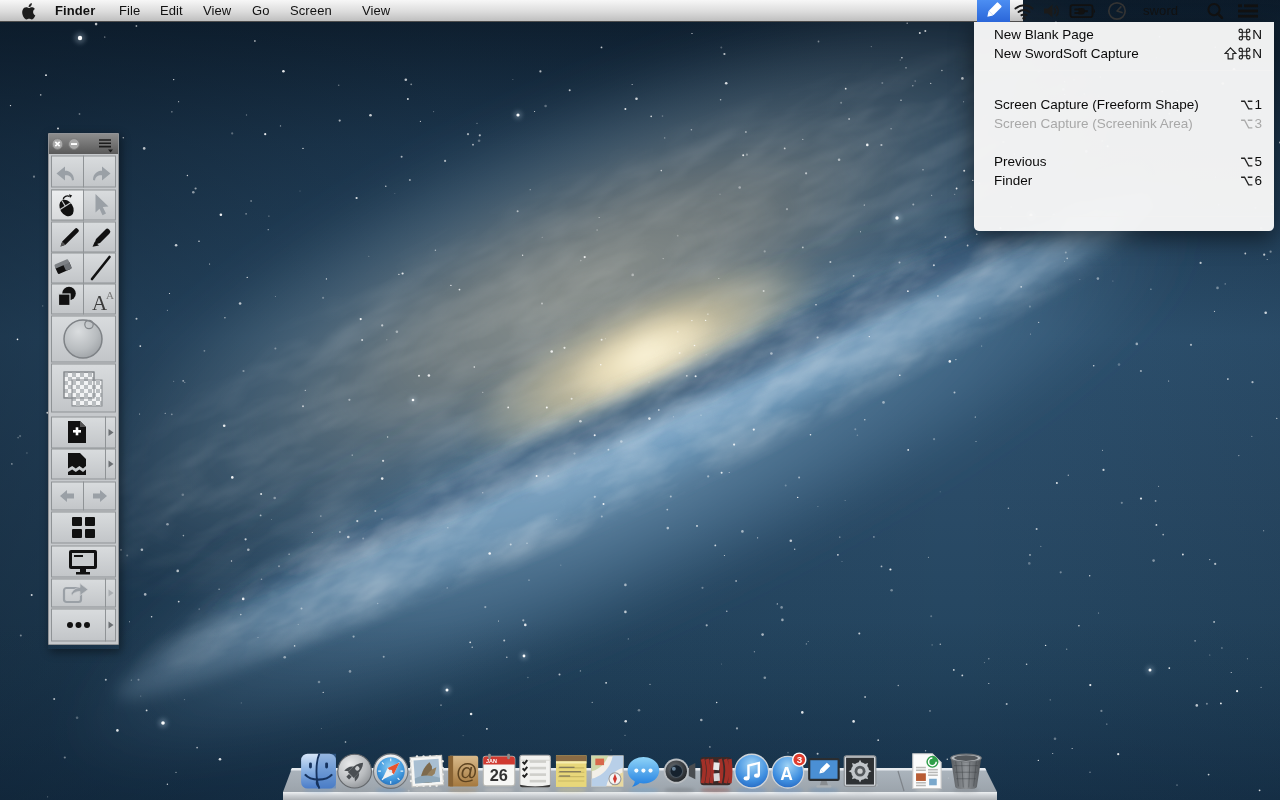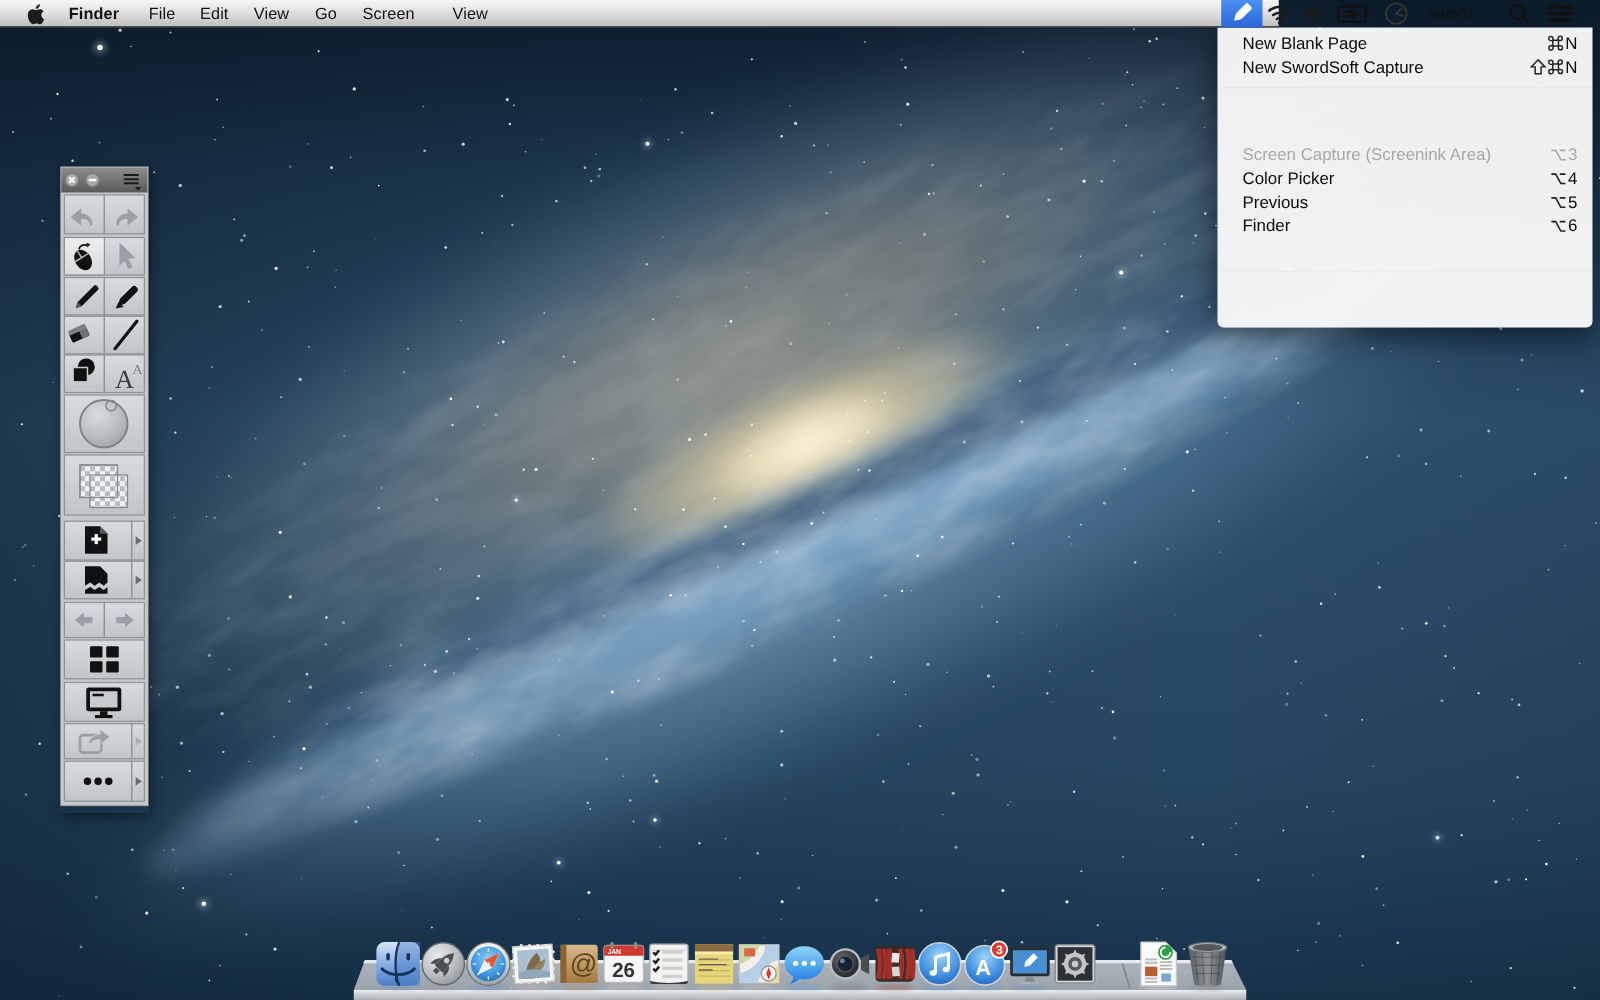--- a/index.html
+++ b/index.html
@@ -1,21 +1,21 @@
 <!DOCTYPE html>
 <html><head><meta charset="utf-8">
 <style>
 *{margin:0;padding:0;box-sizing:border-box}
 html,body{width:1280px;height:800px;overflow:hidden;background:#1c3850;font-family:"Liberation Sans",sans-serif}
 #wall{position:absolute;left:0;top:0}
 #menubar{position:absolute;left:0;top:0;width:1023px;height:22px;background:linear-gradient(#f7f7f7,#dcdcdc 55%,#bfbfbf);border-bottom:1px solid #4d4d4d;z-index:30}
 .mb{position:absolute;top:0;line-height:21px;font-size:13px;color:#111;letter-spacing:0.1px}
 .mb.b{font-weight:bold}
 #pensel{position:absolute;left:977px;top:0;width:33px;height:22px;background:linear-gradient(#4c8ef2,#2a66d9)}
-#dropmenu{position:absolute;left:974px;top:22px;width:300px;height:240px;background:rgba(247,247,247,0.97);border-radius:0 0 5px 5px;box-shadow:0 8px 22px rgba(0,0,0,0.5);z-index:29}
+#dropmenu{position:absolute;left:974px;top:22px;width:300px;height:209px;background:rgba(247,247,247,0.97);border-radius:0 0 5px 5px;box-shadow:0 8px 22px rgba(0,0,0,0.5);z-index:29}
 .mitem{position:absolute;left:0;width:100%;height:19px;line-height:19px;font-size:13.5px;color:#0a0a0a}
 .mitem .ml{position:absolute;left:20px;white-space:nowrap}
 .mitem .mk{position:absolute;right:12px;display:flex;align-items:center;gap:1px;height:19px}
 .mitem .k{font-size:13.5px;color:#0a0a0a}
 .mitem.gray,.mitem.gray .ml{color:#a8a8a8}
 .mitem .k.g{color:#a8a8a8}
 .sym{display:block}
 .msep{position:absolute;left:1px;width:298px;height:1px;background:#cfcfcf;border-bottom:1px solid #f2f2f2}
 #palette{position:absolute;left:48px;top:133px;z-index:20;box-shadow:2px 3px 9px rgba(0,0,0,0.45)}
 #dock{position:absolute;left:0;top:740px;z-index:25}
@@ -1214,36 +1214,36 @@
         <svg class="sym" width="13" height="13" viewBox="0 0 12 12">
           <path d="M6 0.8 L11 6 H8.2 V11 H3.8 V6 H1 Z" fill="none" stroke="#222" stroke-width="1.1"></path>
         </svg>
         <svg class="sym" width="13" height="13" viewBox="0 0 12 12">
           <path d="M4 4 L4 2.6 A1.55 1.55 0 1 0 2.45 4.15 L4 4.15 M8 4 L9.4 4 A1.55 1.55 0 1 0 7.85 2.45 L7.85 4 M8 8 L8 9.4 A1.55 1.55 0 1 0 9.55 7.85 L8 7.85 M4 8 L2.6 8 A1.55 1.55 0 1 0 4.15 9.55 L4.15 8 M3.9 3.9 H8.1 V8.1 H3.9 Z" fill="none" stroke="#222" stroke-width="1.1"></path>
         </svg>
         <span class="k">N</span>
       </span>
     </div>
     <div class="msep" style="top:47.5px"></div>
+    <div class="mitem" style="top:72.5px">
+      <span class="ml">Screen Capture (Freeform Shape)</span>
+      <span class="mk">
+        <svg class="sym" width="13" height="13" viewBox="0 0 12 12">
+          <path d="M1 3 H4.2 L8 10 H11.4 M7.2 3 H11.4" fill="none" stroke="#222" stroke-width="1.2"></path>
+        </svg>
+        <span class="k">1</span>
+      </span>
+    </div>
     <div class="mitem gray" style="top:91.5px">
       <span class="ml">Screen Capture (Screenink Area)</span>
       <span class="mk">
         <svg class="sym" width="13" height="13" viewBox="0 0 12 12">
           <path d="M1 3 H4.2 L8 10 H11.4 M7.2 3 H11.4" fill="none" stroke="#aaa" stroke-width="1.2"></path>
         </svg>
         <span class="k g">3</span>
-      </span>
-    </div>
-    <div class="mitem" style="top:110.5px">
-      <span class="ml">Color Picker</span>
-      <span class="mk">
-        <svg class="sym" width="13" height="13" viewBox="0 0 12 12">
-          <path d="M1 3 H4.2 L8 10 H11.4 M7.2 3 H11.4" fill="none" stroke="#222" stroke-width="1.2"></path>
-        </svg>
-        <span class="k">4</span>
       </span>
     </div>
     <div class="mitem" style="top:129.5px">
       <span class="ml">Previous</span>
       <span class="mk">
         <svg class="sym" width="13" height="13" viewBox="0 0 12 12">
           <path d="M1 3 H4.2 L8 10 H11.4 M7.2 3 H11.4" fill="none" stroke="#222" stroke-width="1.2"></path>
         </svg>
         <span class="k">5</span>
       </span>

